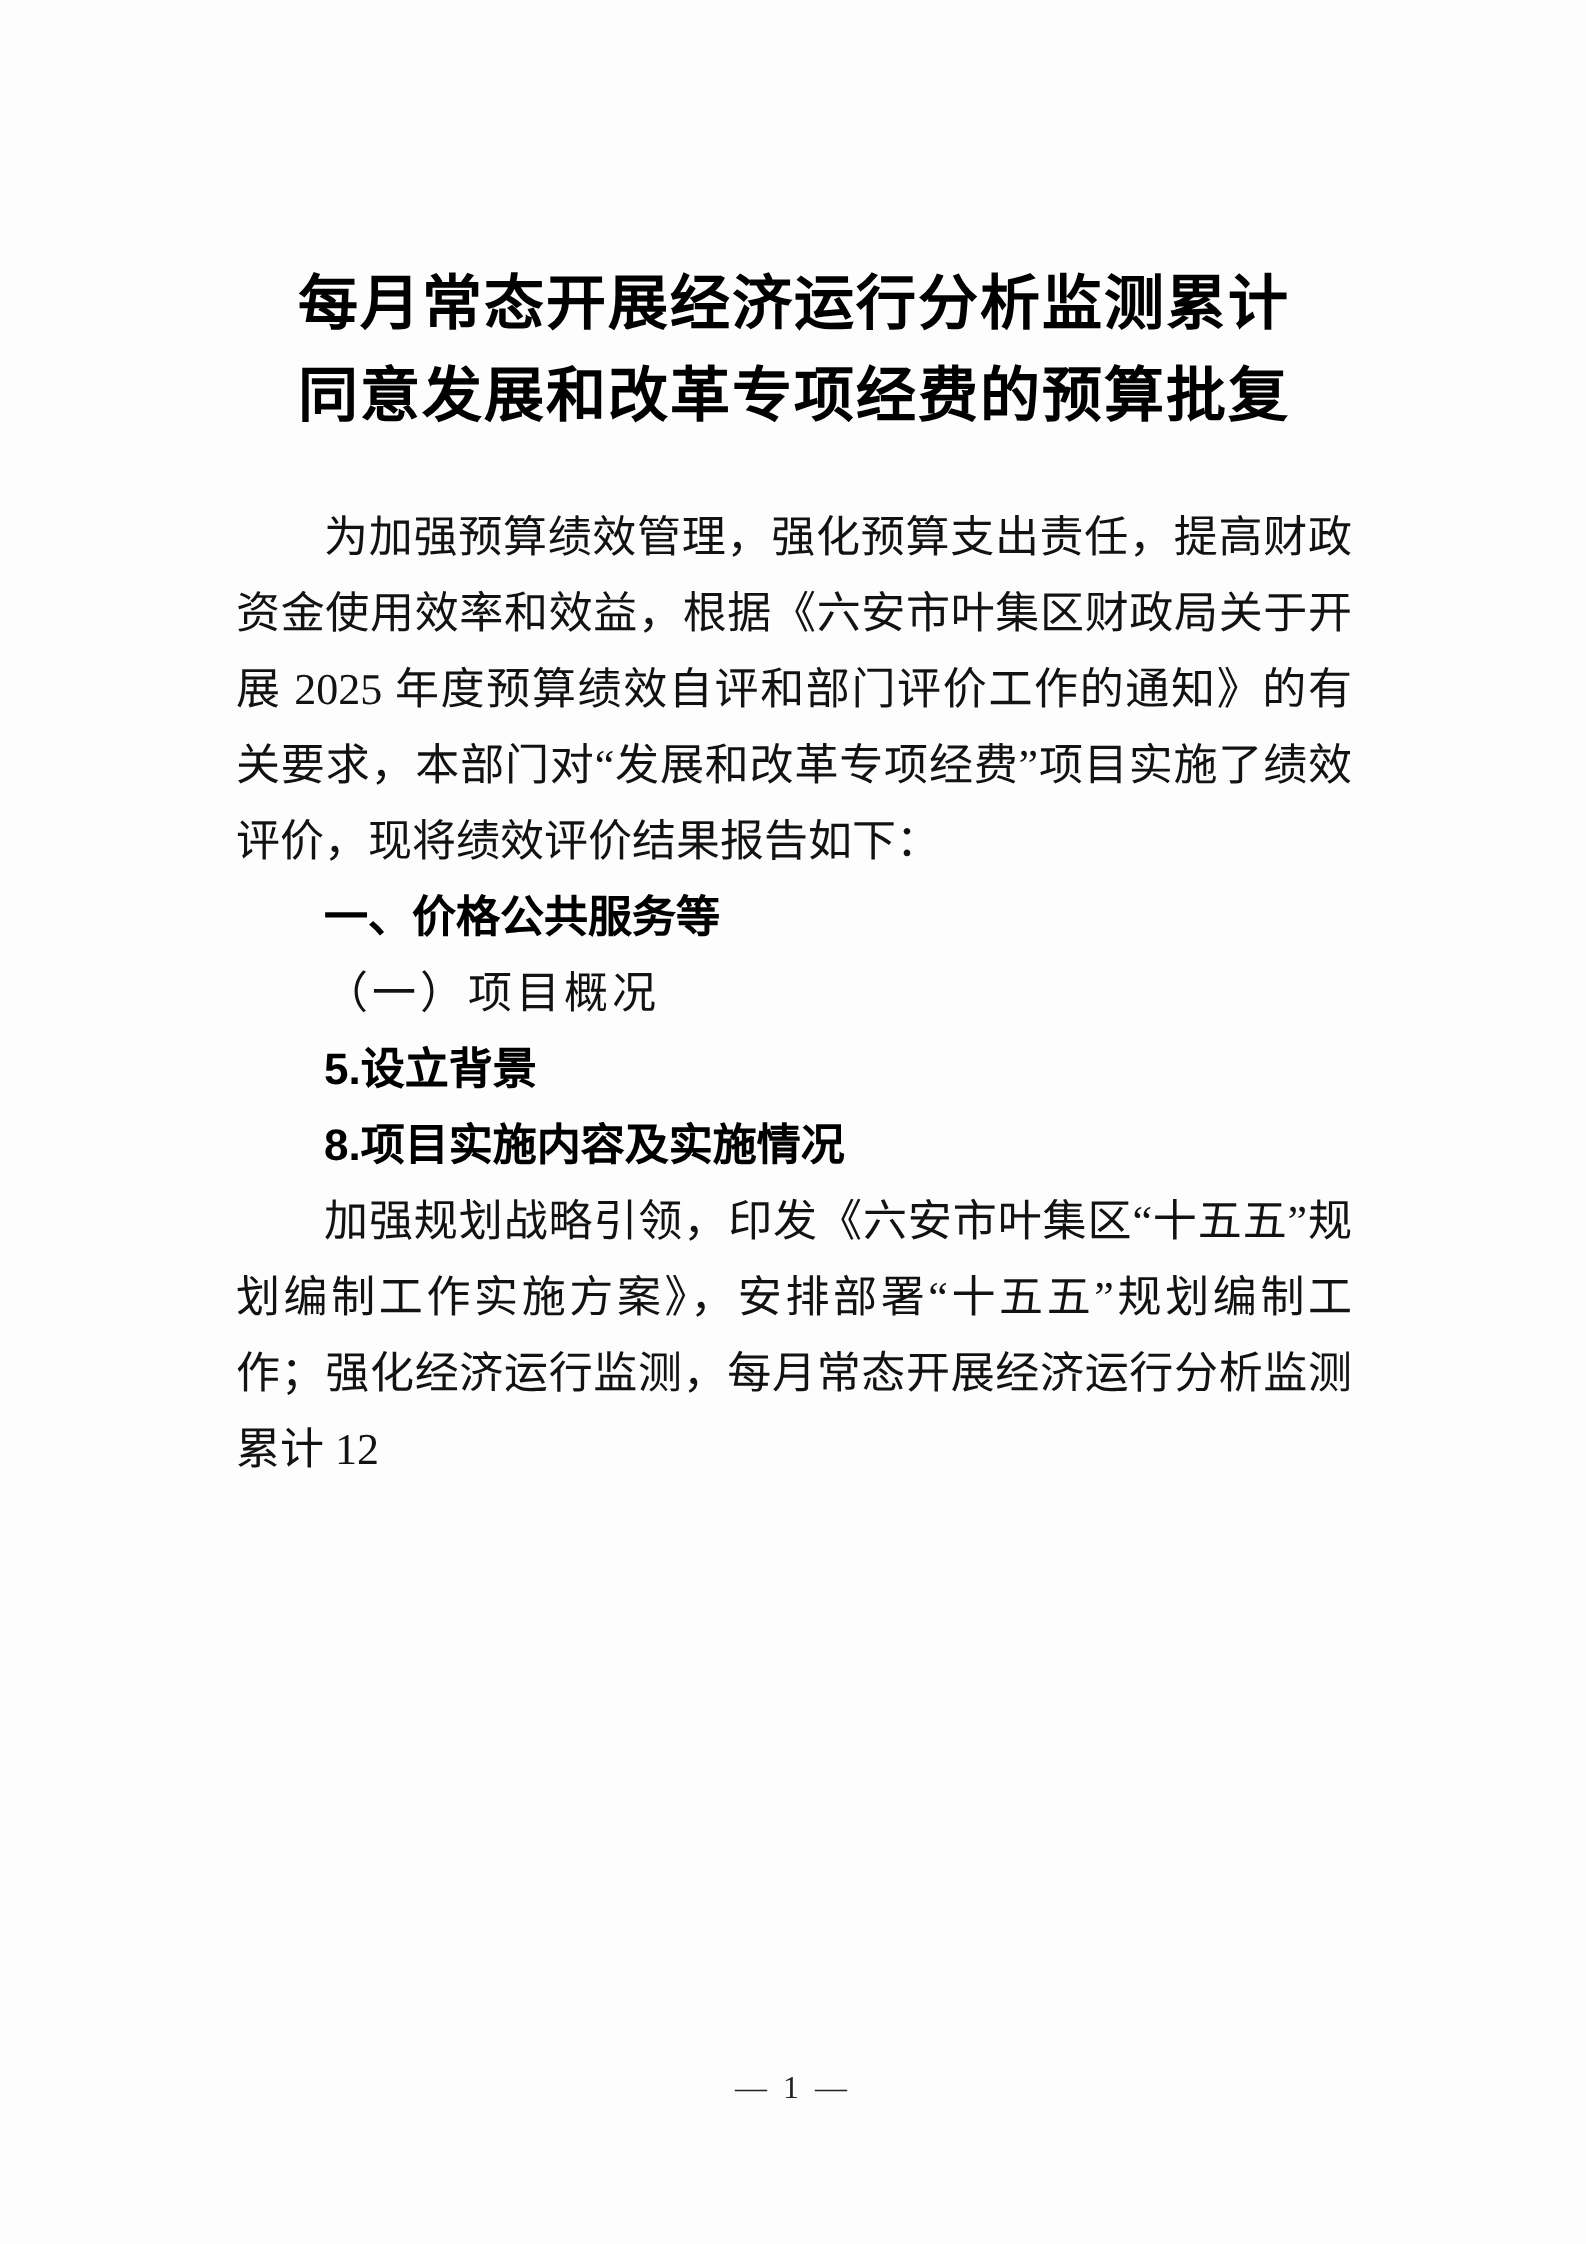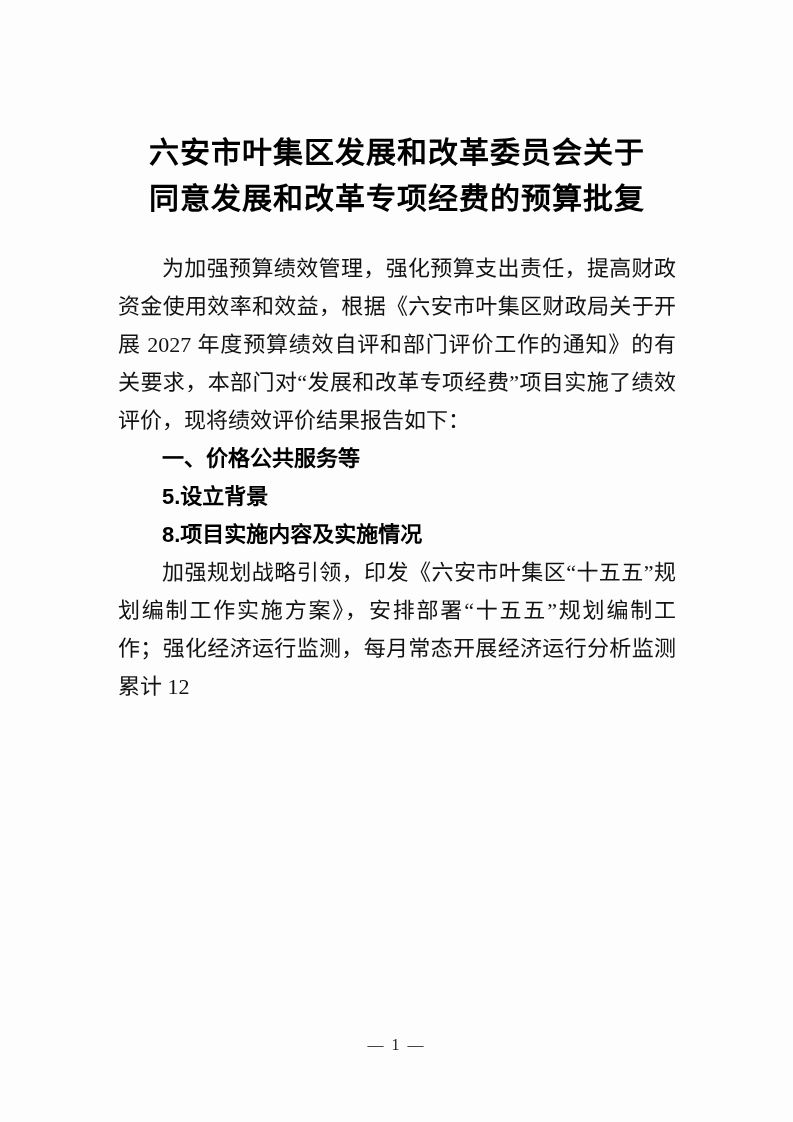--- a/index.html
+++ b/index.html
@@ -75,28 +75,29 @@
     letter-spacing: 2px;
   }
 </style>
 </head>
 <body>
 
 <div class="page">
   <div class="content">
 
     <h1 class="doc-title">
-      <span class="title-line">六安市叶集区发展和改革委员会关于</span>
+      <span class="title-line">每月常态开展经济运行分析监测累计</span>
       <span class="title-line">同意发展和改革专项经费的预算批复</span>
     </h1>
 
-    <p class="block para">为加强预算绩效管理，强化预算支出责任，提高财政资金使用效率和效益，根据《六安市叶集区财政局关于开展 2027 年度预算绩效自评和部门评价工作的通知》的有关要求，本部门对“发展和改革专项经费”项目实施了绩效评价，现将绩效评价结果报告如下：</p>
+    <p class="block para">为加强预算绩效管理，强化预算支出责任，提高财政资金使用效率和效益，根据《六安市叶集区财政局关于开展 2025 年度预算绩效自评和部门评价工作的通知》的有关要求，本部门对“发展和改革专项经费”项目实施了绩效评价，现将绩效评价结果报告如下：</p>
 
     <h2 class="block heading-1">一、价格公共服务等</h2>
 
+    <h3 class="block heading-2">（一）项目概况</h3>
 
     <h4 class="block heading-3">5.设立背景</h4>
 
 
     <h4 class="block heading-3">8.项目实施内容及实施情况</h4>
 
 
     <p class="block para">加强规划战略引领，印发《六安市叶集区“十五五”规划编制工作实施方案》，安排部署“十五五”规划编制工作；强化经济运行监测，每月常态开展经济运行分析监测累计 12</p>
 
   </div>

